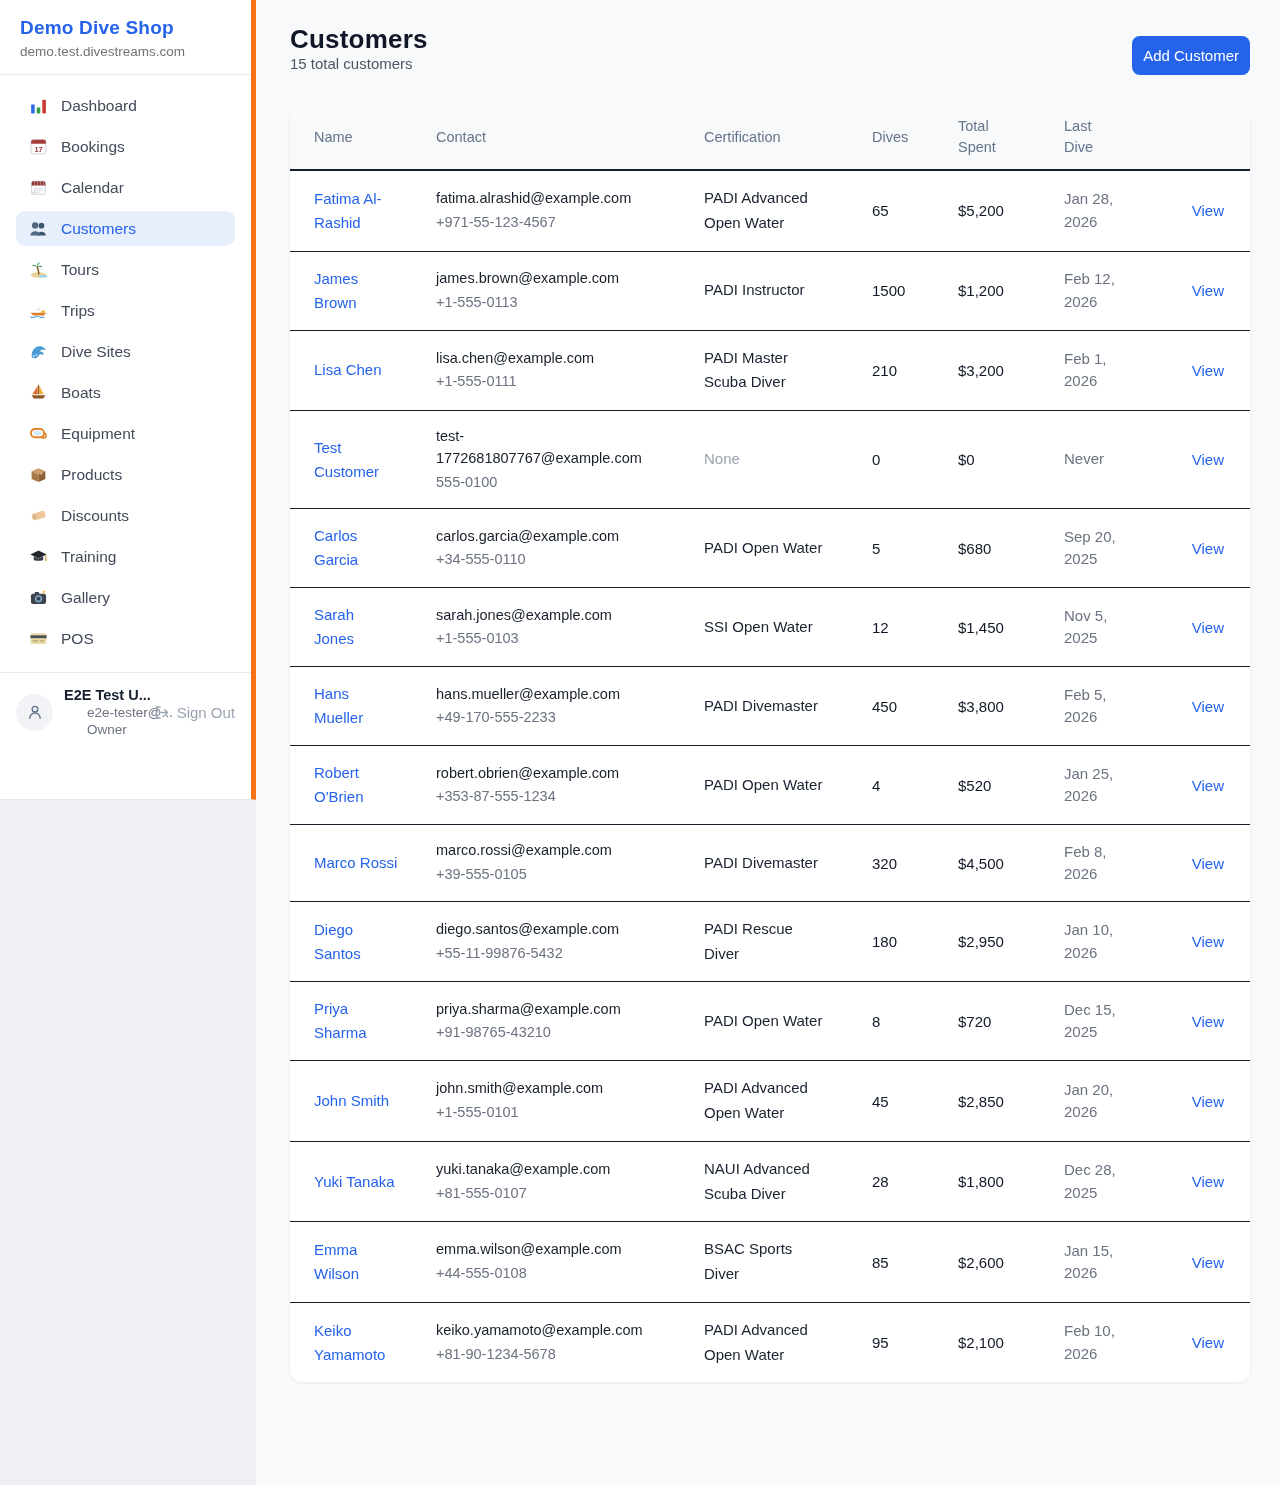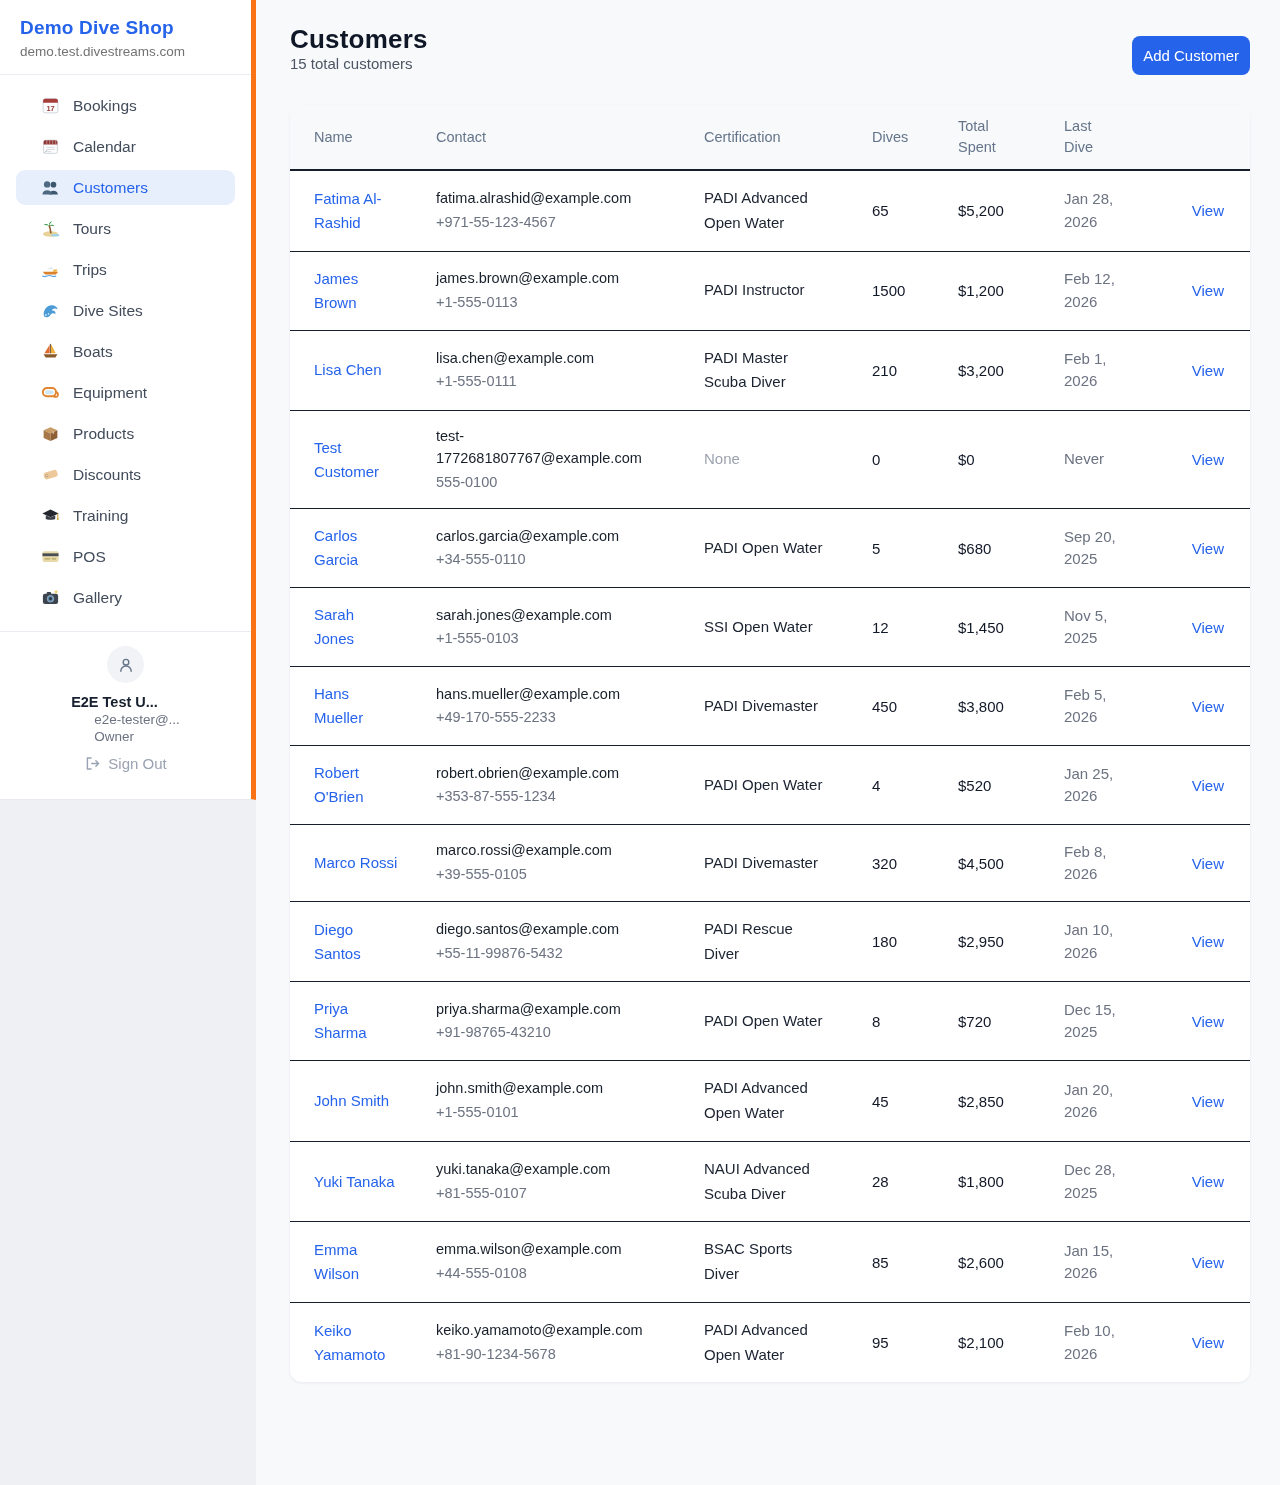--- a/index.html
+++ b/index.html
@@ -8,24 +8,24 @@
   .app { display:flex; width:1280px; align-items:flex-start; }
 
   
   .sidebar { width:256px; min-height:800px; background:#fff; border-right:5px solid #f97316; border-bottom:1px solid #e7eaee; flex-shrink:0; }
   .shop-head { padding:17px 20px 15px 20px; border-bottom:1px solid #e9ecf0; }
   .shop-name { color:#2563eb; font-size:19px; font-weight:bold; letter-spacing:.2px; }
   .shop-domain { margin-top:5px; color:#737373; font-size:13.5px; }
   .nav { padding:13px 16px 6px 16px; list-style:none; }
   .nav-item { display:flex; align-items:center; gap:13px; padding:8px 13px; margin-bottom:6px; border-radius:9px; font-size:15.5px; color:#414b5a; cursor:pointer; }
   .nav-item.active { background:#e7effc; color:#2563eb; font-weight:500; }
-  .nav-ico { width:19px; height:19px; display:inline-flex; align-items:center; justify-content:center; flex-shrink:0;margin-left:12px; }
+  .nav-ico { width:19px; height:19px; display:inline-flex; align-items:center; justify-content:center; flex-shrink:0; }
   .nav-ico svg { width:19px; height:19px; }
 
-  .user-box { border-top:1px solid #e9ecf0; margin-top:4px; padding:14px 16px; display:flex; align-items:center; gap:11px;flex-direction:column; }
+  .user-box { border-top:1px solid #e9ecf0; margin-top:4px; padding:14px 16px; display:flex; align-items:center; gap:11px; }
   .avatar { width:37px; height:37px; border-radius:50%; background:#f1f3f6; display:flex; align-items:center; justify-content:center; flex-shrink:0; }
   .user-meta { min-width:0; flex:1; }
   .user-name { font-size:14.5px; font-weight:bold; color:#16202e; white-space:nowrap; }
   .user-email, .user-role { font-size:13.5px; color:#6b7280; margin-top:2px; white-space:nowrap;margin-left:23px; }
   .signout { display:flex; align-items:center; gap:7px; color:#9aa3b2; font-size:15px; cursor:pointer; white-space:nowrap; }
 
   
   .main { flex:1; min-height:1485px; background:#f8f9fb; padding:24px 30px 0 34px; }
   .main-head { display:flex; justify-content:space-between; align-items:flex-start; }
   .page-title { font-size:26px; font-weight:bold; color:#101828; letter-spacing:.2px; }
@@ -64,20 +64,30 @@
 
   <aside class="sidebar">
     <div class="shop-head">
       <div class="shop-name">Demo Dive Shop</div>
       <div class="shop-domain">demo.test.divestreams.com</div>
     </div>
     <ul class="nav">
         <li class="nav-item">
     <span class="nav-ico">
             <svg viewBox="0 0 18 18">
+              <rect x="2" y="8" width="3.4" height="8.5" rx="0.6" fill="#2e6be6"></rect>
+              <rect x="7.3" y="10.8" width="3.4" height="5.7" rx="0.6" fill="#35a04b"></rect>
+              <rect x="12.6" y="3.6" width="3.4" height="12.9" rx="0.6" fill="#c93a32"></rect>
+            </svg>
+          </span>
+    <span>Dashboard</span>
+  </li>
+        <li class="nav-item">
+    <span class="nav-ico">
+            <svg viewBox="0 0 18 18">
               <rect x="2" y="2.5" width="14" height="13.5" rx="2" fill="#fdfdfd" stroke="#c9ced6" stroke-width="0.8"></rect>
               <path d="M2 6.5 V4.5 a2 2 0 0 1 2-2 h10 a2 2 0 0 1 2 2 v2 z" fill="#a63d3b"></path>
               <text x="9" y="13.8" font-size="7" font-weight="bold" fill="#9a3b39" text-anchor="middle" font-family="Liberation Sans, sans-serif">17</text>
             </svg>
           </span>
     <span>Bookings</span>
   </li>
         <li class="nav-item">
     <span class="nav-ico">
             <svg viewBox="0 0 18 18">
@@ -185,39 +195,39 @@
               <path d="M4.5 8.8 v3.2 c0 1.4 9 1.4 9 0 V8.8 L9 10.9z" fill="#3a3f47"></path>
               <path d="M15.9 7.3 v4.1" stroke="#caa53d" stroke-width="1"></path>
               <circle cx="15.9" cy="12.2" r="0.95" fill="#caa53d"></circle>
             </svg>
           </span>
     <span>Training</span>
   </li>
         <li class="nav-item">
     <span class="nav-ico">
             <svg viewBox="0 0 18 18">
-              <rect x="1.4" y="4" width="15.2" height="10.2" rx="1.8" fill="#e8d9a8"></rect>
-              <rect x="1.4" y="6" width="15.2" height="2.7" fill="#4a4f57"></rect>
-              <rect x="3.4" y="10.6" width="5.2" height="1.3" fill="#b8a86f"></rect>
-              <rect x="10.2" y="10.6" width="4" height="1.3" fill="#b8a86f"></rect>
-            </svg>
-          </span>
-    <span>POS</span>
-  </li>
-        <li class="nav-item">
-    <span class="nav-ico">
-            <svg viewBox="0 0 18 18">
               <rect x="5.4" y="3.9" width="4.2" height="2.4" rx="0.9" fill="#3c4450"></rect>
               <rect x="1.8" y="5.4" width="14.4" height="9.8" rx="2" fill="#3c4450"></rect>
               <circle cx="9" cy="10.2" r="3.1" fill="#5d87a8" stroke="#9fb3c4" stroke-width="0.8"></circle>
               <circle cx="9" cy="10.2" r="1.4" fill="#2b3340"></circle>
               <path d="M14.3 1.6 l.6 1.5 1.5.6 -1.5.6 -.6 1.5 -.6-1.5 -1.5-.6 1.5-.6z" fill="#f3c24a"></path>
             </svg>
           </span>
     <span>Gallery</span>
+  </li>
+        <li class="nav-item">
+    <span class="nav-ico">
+            <svg viewBox="0 0 18 18">
+              <rect x="1.4" y="4" width="15.2" height="10.2" rx="1.8" fill="#e8d9a8"></rect>
+              <rect x="1.4" y="6" width="15.2" height="2.7" fill="#4a4f57"></rect>
+              <rect x="3.4" y="10.6" width="5.2" height="1.3" fill="#b8a86f"></rect>
+              <rect x="10.2" y="10.6" width="4" height="1.3" fill="#b8a86f"></rect>
+            </svg>
+          </span>
+    <span>POS</span>
   </li>
       </ul>
     <div class="user-box">
       <div class="avatar">
         <svg width="18" height="18" viewBox="0 0 18 18">
             <circle cx="9" cy="6.2" r="2.8" fill="none" stroke="#64748b" stroke-width="1.4"></circle>
             <path d="M3.8 15.2 a5.2 5.2 0 0 1 10.4 0" fill="none" stroke="#64748b" stroke-width="1.4" stroke-linecap="round"></path>
           </svg>
       </div>
       <div class="user-meta">

